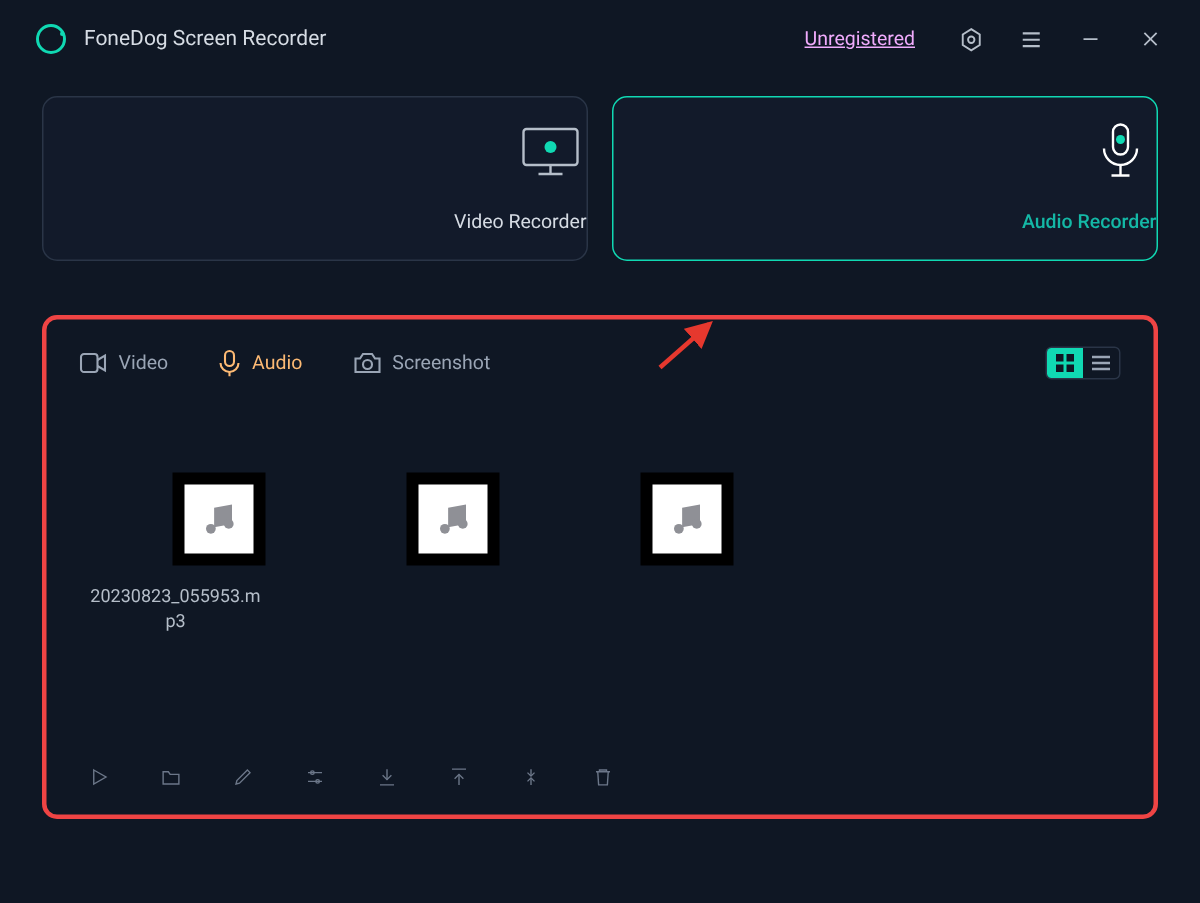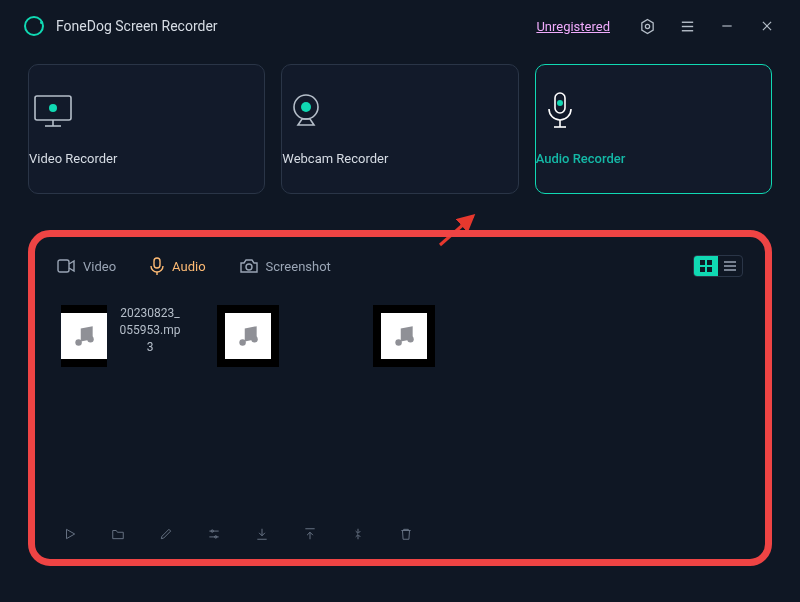--- a/index.html
+++ b/index.html
@@ -37,42 +37,42 @@
   .unreg { color: #f0abfc; text-decoration: underline; font-size: 13px; margin-right: 6px; }
   .hicon { width: 18px; height: 18px; display:flex; align-items:center; justify-content:center; color:#b5bec9; cursor:pointer; margin-left: 10px; }
   
   .modes {
     display: flex;
     gap: 16px;
     padding: 12px 28px 0;
   }
   .mode-card {
     flex: 1;
-    height: 130px;
+    height: 110px;
     border: 1px solid #2a3547;
     border-radius: 10px;
     display: flex;
     flex-direction: column;
-    align-items: flex-start;
+    align-items: flex-end;
     justify-content: center;
     gap: 22px;
     cursor: pointer;
     background: #121a2a;
   }
   .mode-card.active {
     border-color: #10d9b3;
   }
   .mode-card .lbl { font-size: 13px; color: #d6dce4; }
   .mode-card.active .lbl { color: #14b8a6; font-weight: 500; }
   .mode-icon { width: 48px; height: 36px; display:flex; align-items:center; justify-content:center; }
   
   .panel {
     margin: 36px 28px 20px;
-    border: 7px solid #ef4444;
-    border-radius: 22px;
+    border: 3px solid #ef4444;
+    border-radius: 10px;
     height: 336px;
     padding: 18px 22px 10px;
     display: flex;
     flex-direction: column;
     position: relative;
   }
   .tabs {
     display: flex;
     align-items: center;
     gap: 34px;
@@ -104,24 +104,25 @@
   .grid {
     display: flex;
     gap: 36px;
     padding: 28px 4px 0;
     flex: 1;
     align-content: flex-start;
   }
   .file {
     width: 120px;
     display: flex;
-    flex-direction: row;
-    align-items: flex-start;
+    flex-direction: column;
+    align-items: flex-end;
     gap: 12px;
     cursor: pointer;
+    margin-top: 34px;
   }
   .thumb {
     width: 62px; height: 62px;
     background: #000;
     display:flex; align-items:center; justify-content:center;
   }
   .thumb-inner {
     width: 46px; height: 46px; background:#fff;
     display:flex; align-items:center; justify-content:center;
     color:#8f9096;
@@ -181,30 +182,20 @@
   <div class="mode-card">
     <span class="mode-icon">
       <svg width="48" height="36" viewBox="0 0 48 36" fill="none" stroke="#b5bec9" stroke-width="1.6">
         <rect x="6" y="3" width="36" height="24" rx="2"></rect>
         <line x1="16" y1="33" x2="32" y2="33"></line>
         <line x1="24" y1="27" x2="24" y2="33"></line>
         <circle cx="24" cy="15" r="4" fill="#10d9b3" stroke="none"></circle>
       </svg>
     </span>
     <span class="lbl">Video Recorder</span>
-  </div>
-  <div class="mode-card">
-    <span class="mode-icon">
-      <svg width="40" height="40" viewBox="0 0 40 40" fill="none" stroke="#b5bec9" stroke-width="1.6">
-        <circle cx="20" cy="16" r="12"></circle>
-        <circle cx="20" cy="16" r="5" fill="#10d9b3" stroke="none"></circle>
-        <path d="M12 34 L28 34 L24 28 L16 28 Z"></path>
-      </svg>
-    </span>
-    <span class="lbl">Webcam Recorder</span>
   </div>
   <div class="mode-card active">
     <span class="mode-icon">
       <svg width="34" height="40" viewBox="0 0 34 40" fill="none" stroke="#ffffff" stroke-width="1.6">
         <rect x="12" y="2" width="10" height="20" rx="5"></rect>
         <path d="M6 18 a11 11 0 0 0 22 0"></path>
         <line x1="17" y1="29" x2="17" y2="36"></line>
         <line x1="11" y1="36" x2="23" y2="36"></line>
         <circle cx="17" cy="12" r="3" fill="#10d9b3" stroke="none"></circle>
       </svg>

